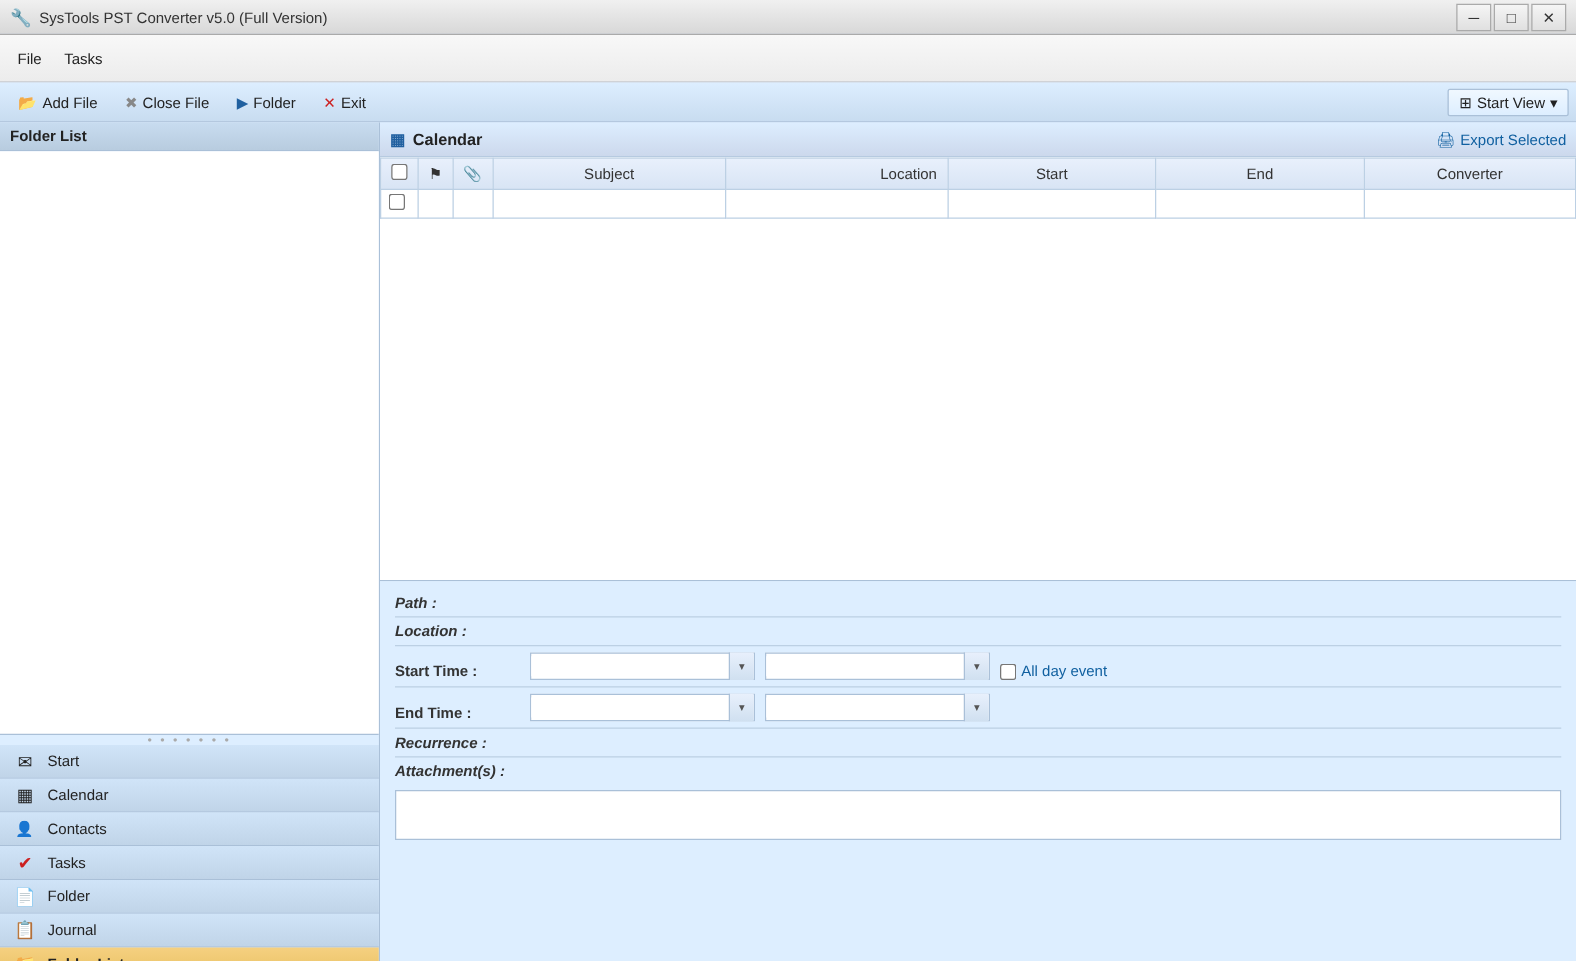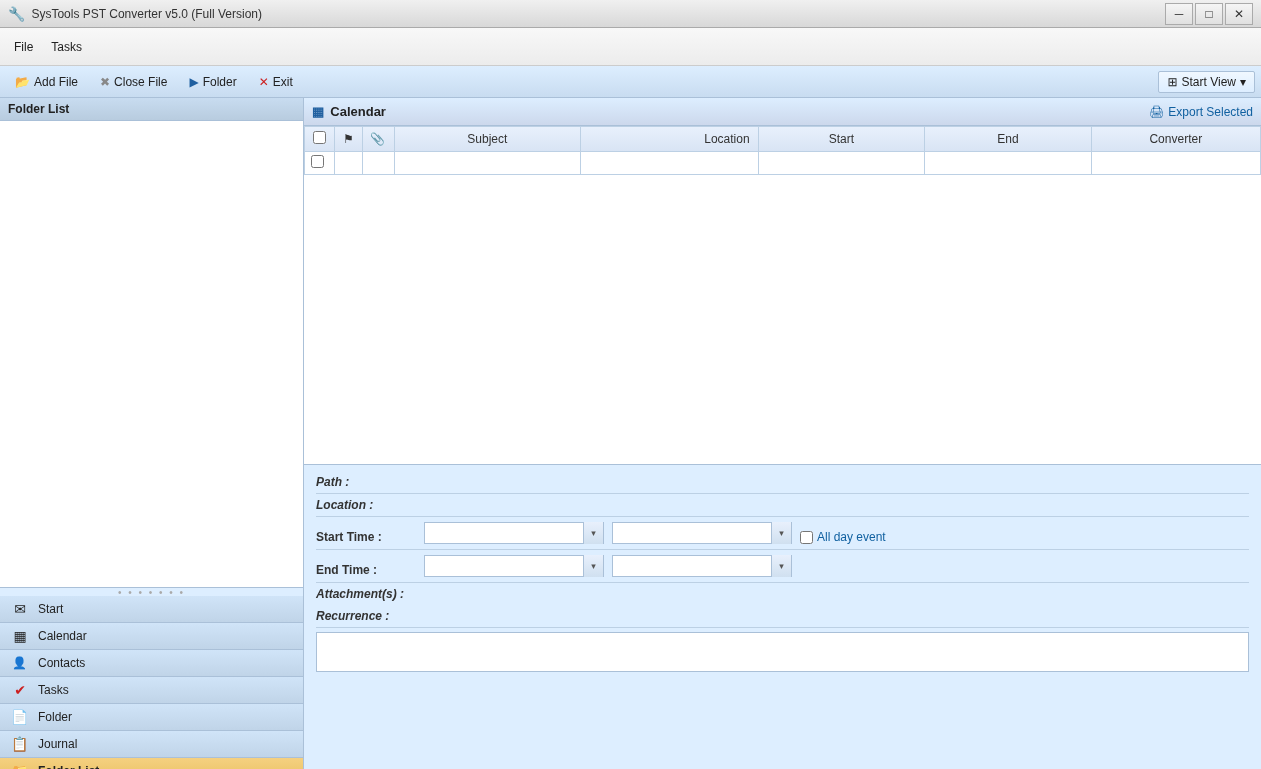--- a/index.html
+++ b/index.html
@@ -485,27 +485,27 @@
         <div class="time-dropdown">
           <input class="time-dropdown-input" type="text" style="">
           <div class="time-dropdown-arrow">▾</div>
         </div>
         <div class="time-dropdown">
           <input class="time-dropdown-input" type="text" style="">
           <div class="time-dropdown-arrow">▾</div>
         </div>
       </div>
 
+      <div class="detail-row">
+        <span class="detail-label">Recurrence :</span>
+        <span class="detail-value"></span>
+      </div>
+
       <div class="detail-row" style="border-bottom: none;">
         <span class="detail-label">Attachment(s) :</span>
         <span class="detail-value"></span>
       </div>
 
-      <div class="detail-row">
-        <span class="detail-label">Recurrence :</span>
-        <span class="detail-value"></span>
-      </div>
-
       <div class="detail-attachment-area"></div>
 
     </div>
   </div>
 </div>
 
 </body></html>

